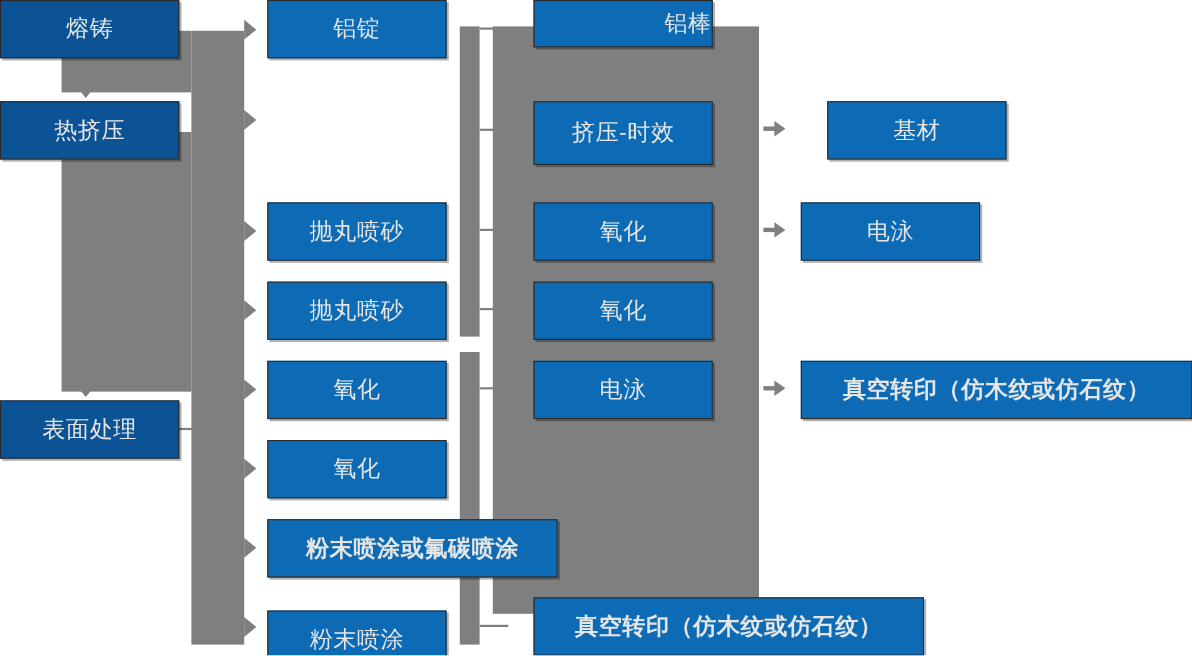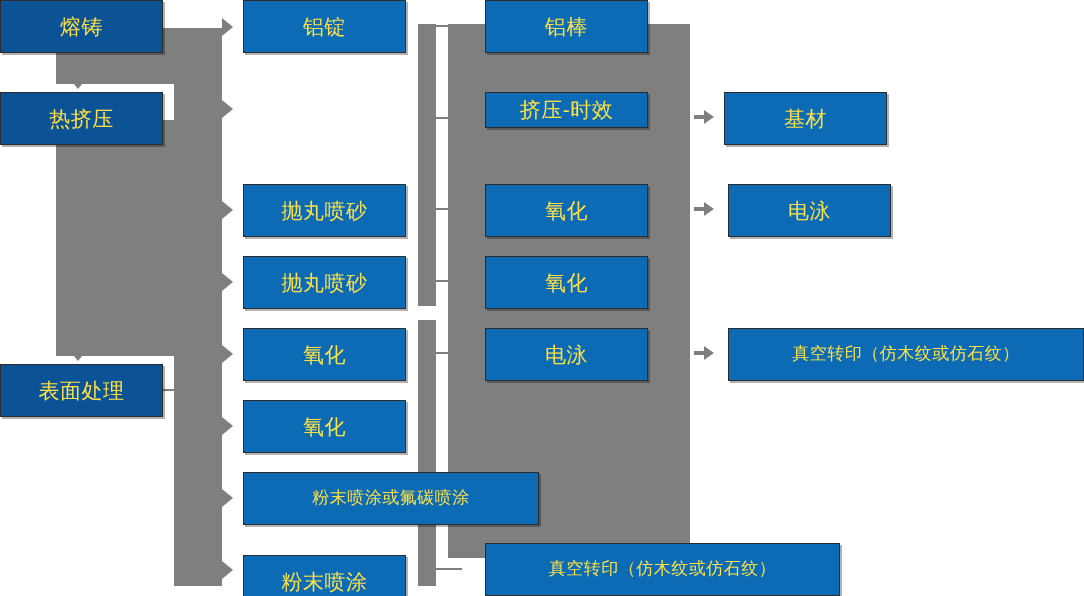--- a/index.html
+++ b/index.html
@@ -51,32 +51,32 @@
     height:2px;
   }
 
   
   .node{
     position:absolute;
     box-sizing:border-box;
     display:flex;
     align-items:center;
     justify-content:center;
-    color:#fde047;
+    color:#e5e5e5;
     border:1px solid #2b2b2b;
     box-shadow:2px 2px 0 rgba(0,0,0,0.30);
     font-size:21px;
     line-height:1.1;
     letter-spacing:0.5px;
     white-space:nowrap;
     user-select:none;
   }
   .node.dark{ background:#0B5394; }
   .node.mid { background:#0C6BB4; }
-  .node.wide{ font-size:17px; }
+  .node.wide{ font-size:21px;font-weight:bold; }
 </style>
 </head>
 <body>
 
 <div id="stage">
 
   <div class="gray" style="left:56px; top:28px; width:118px; height:56px;"></div>
   <div class="gray" style="left:56px; top:120px; width:118px; height:236px;"></div>
   <div class="gray" style="left:174px; top:28px; width:48px; height:558px;"></div>
 
@@ -141,53 +141,53 @@
   </div>
 
   <div class="node mid" style="left:243px; top:328px; width:163px; height:53px;">
     <span>氧化</span>
   </div>
 
   <div class="node mid" style="left:243px; top:400px; width:163px; height:53px;">
     <span>氧化</span>
   </div>
 
-  <div class="node mid wide" style="left:243px; top:472px; width:296px; height:53px;">
+  <div class="node mid wide" style="left:243px; top:472px; width:264px; height:53px;">
     <span>粉末喷涂或氟碳喷涂</span>
   </div>
 
   <div class="node mid" style="left:243px; top:543px; width:163px; height:53px;margin-top:12px;">
     <span>粉末喷涂</span>
   </div>
 
-  <div class="node mid" style="left:485px; top:0px; width:163px; height:53px;">
+  <div class="node mid" style="left:485px; top:0px; width:163px; height:43px;justify-content:flex-end;">
     <span>铝棒</span>
   </div>
 
-  <div class="node mid" style="left:485px; top:92px; width:163px; height:36px;">
+  <div class="node mid" style="left:485px; top:92px; width:163px; height:58px;">
     <span>挤压-时效</span>
   </div>
 
   <div class="node mid" style="left:485px; top:184px; width:163px; height:53px;">
     <span>氧化</span>
   </div>
 
   <div class="node mid" style="left:485px; top:256px; width:163px; height:53px;">
     <span>氧化</span>
   </div>
 
   <div class="node mid" style="left:485px; top:328px; width:163px; height:53px;">
     <span>电泳</span>
   </div>
 
   <div class="node mid wide" style="left:485px; top:543px; width:355px; height:53px;">
     <span>真空转印（仿木纹或仿石纹）</span>
   </div>
 
-  <div class="node mid" style="left:724px; top:92px; width:163px; height:53px;">
+  <div class="node mid" style="left:752px; top:92px; width:163px; height:53px;">
     <span>基材</span>
   </div>
 
   <div class="node mid" style="left:728px; top:184px; width:163px; height:53px;">
     <span>电泳</span>
   </div>
 
   <div class="node mid wide" style="left:728px; top:328px; width:356px; height:53px;">
     <span>真空转印（仿木纹或仿石纹）</span>
   </div>

